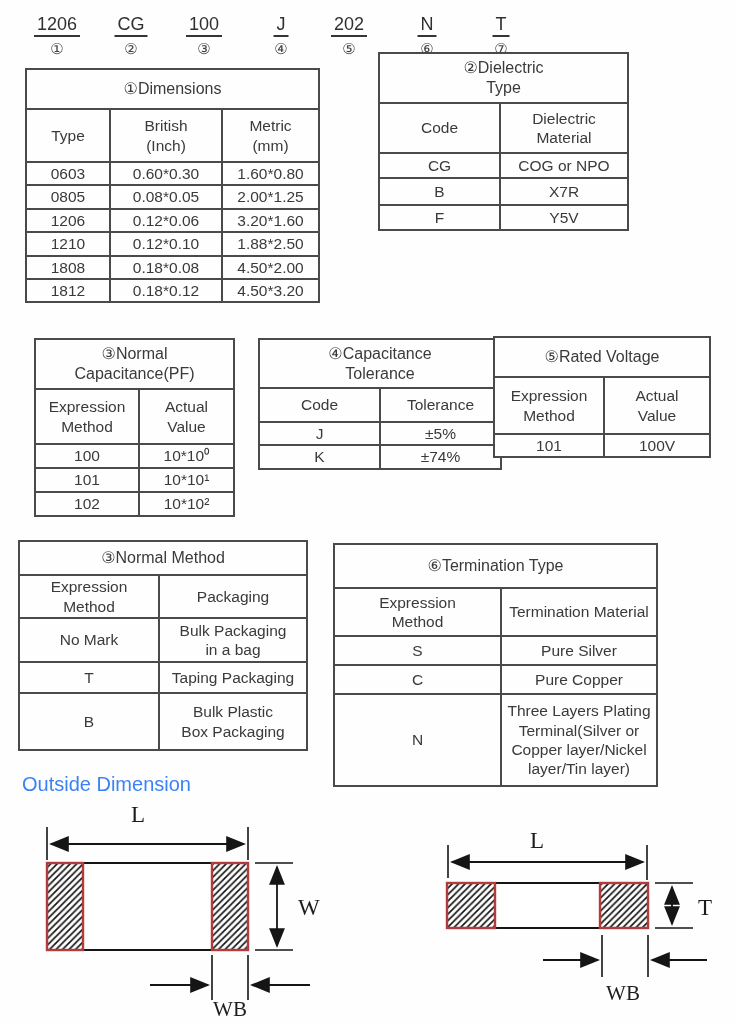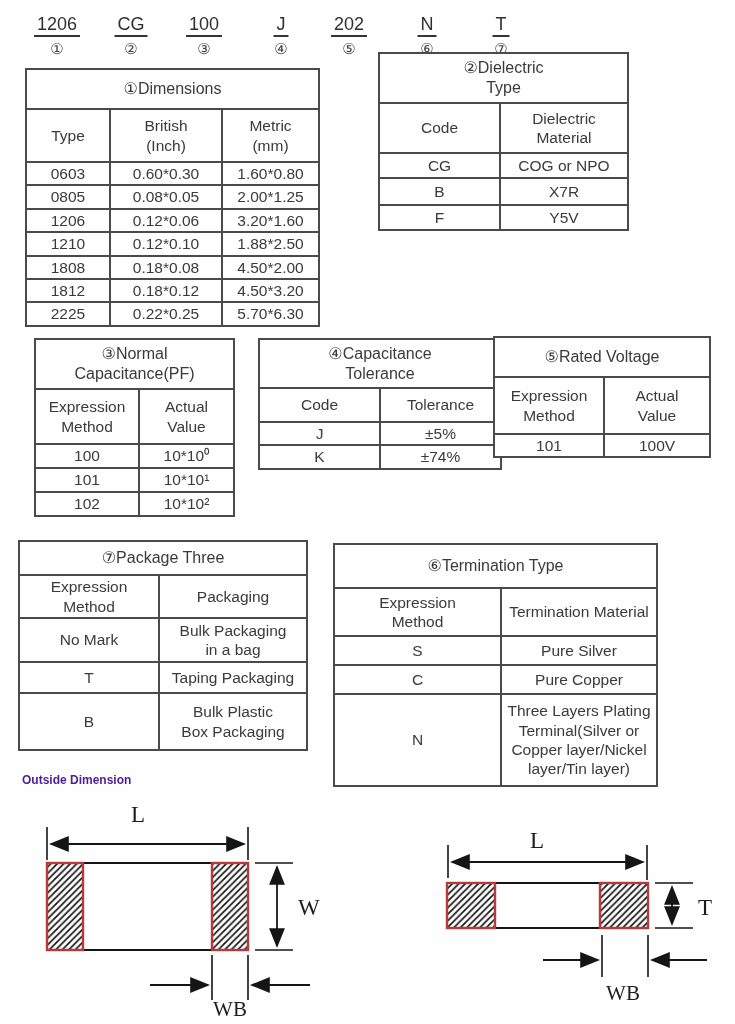--- a/index.html
+++ b/index.html
@@ -16,21 +16,21 @@
   table.tbl{position:absolute;border-collapse:collapse;table-layout:fixed;background:#fefefe;}
   table.tbl td{border:2px solid #4a4a4a;text-align:center;vertical-align:middle;
                font-size:15.5px;line-height:1.25;padding:1px 2px;white-space:pre-line;
                color:#3a3a3a;overflow:hidden;}
   table.tbl td.title{font-size:16px;}
   td.markcell{position:relative;}
   .corner-mark{position:absolute;left:-8px;top:-2px;width:0;height:0;
                border-top:8px solid #222;border-right:8px solid transparent;}
 
   
-  .od-heading{position:absolute;left:22px;top:773px;font-size:12px;font-weight:bold;color:#4c1d95;}
+  .od-heading{position:absolute;left:22px;top:773px;font-size:20px;font-weight:normal;color:#3b82f6;}
   svg{position:absolute;overflow:visible;}
   .dimlbl{font-family:"Liberation Serif",serif;font-size:23px;fill:#1d1d1d;}
   .dimlbl-sm{font-family:"Liberation Serif",serif;font-size:21px;fill:#1d1d1d;}
 </style>
 </head>
 <body>
 
 <div id="page">
 
   <div>
@@ -104,25 +104,20 @@
     <tr style="height:22px">
       <td class="markcell"><span class="corner-mark"></span><span>1808</span></td>
       <td>0.18*0.08</td>
       <td>4.50*2.00</td>
     </tr>
     <tr style="height:22px">
       <td class="markcell"><span class="corner-mark"></span><span>1812</span></td>
       <td>0.18*0.12</td>
       <td>4.50*3.20</td>
     </tr>
-    <tr style="height:22px">
-      <td class="markcell"><span class="corner-mark"></span><span>2225</span></td>
-      <td>0.22*0.25</td>
-      <td>5.70*6.30</td>
-    </tr>
   </tbody>
     </table>
 
   <table class="tbl" style="left:378px;top:52px;width:251px">
     <colgroup>
         <col style="width:121px">
         <col>
       </colgroup>
     <tbody>
         <tr style="height:50px">
@@ -227,21 +222,21 @@
   </tbody>
     </table>
 
   <table class="tbl" style="left:18px;top:540px;width:290px">
     <colgroup>
         <col style="width:140px">
         <col>
       </colgroup>
     <tbody>
         <tr style="height:34px">
-          <td class="title" colspan="2">⑦Package Three</td>
+          <td class="title" colspan="2">③Normal Method</td>
         </tr>
     <tr style="height:43px">
       <td>Expression
 Method</td>
       <td>Packaging</td>
     </tr>
     <tr style="height:44px">
       <td>No Mark</td>
       <td>Bulk Packaging
 in a bag</td>

